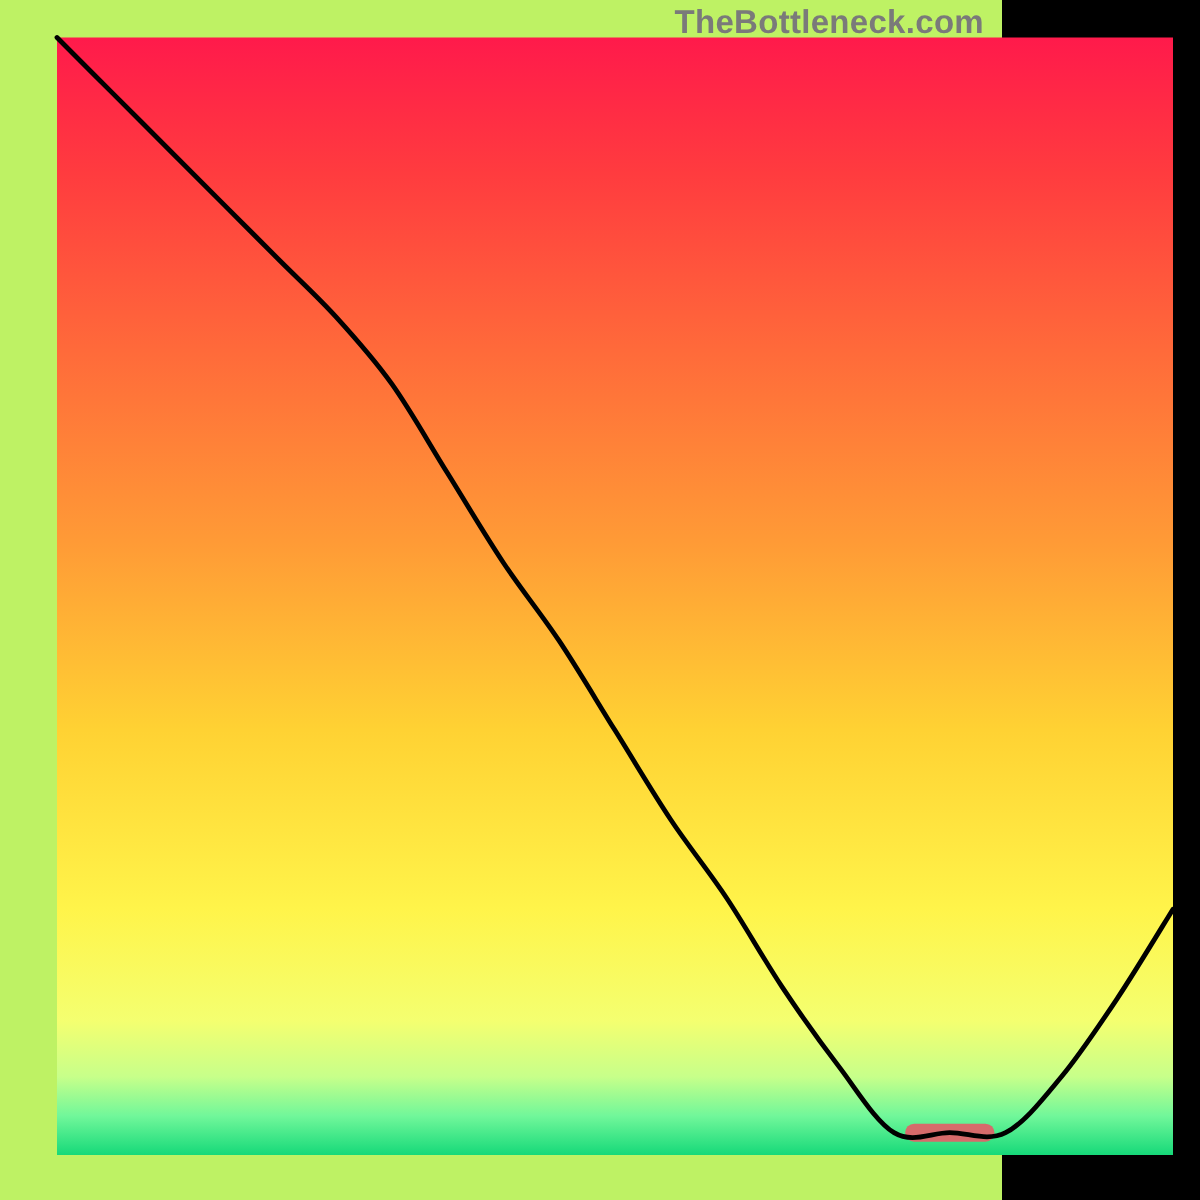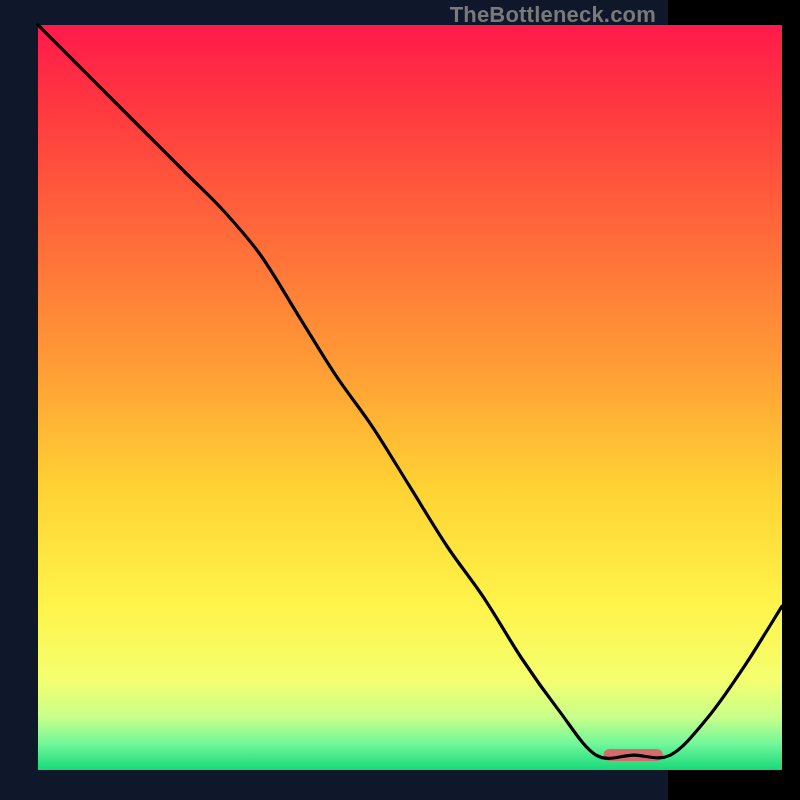--- a/index.html
+++ b/index.html
@@ -9,21 +9,21 @@
     height: 800px;
     background: #000;
     overflow: hidden;
   }
   .frame {
     position: absolute;
     left: 0;
     top: 0;
     width: 668px;
     height: 800px;
-    background: #0f172a;
+    background: #bef264;
   }
   svg.plot {
     position: absolute;
     left: 0;
     top: 0;
   }
   .watermark {
     position: absolute;
     top: 2px;
     right: 12px;

